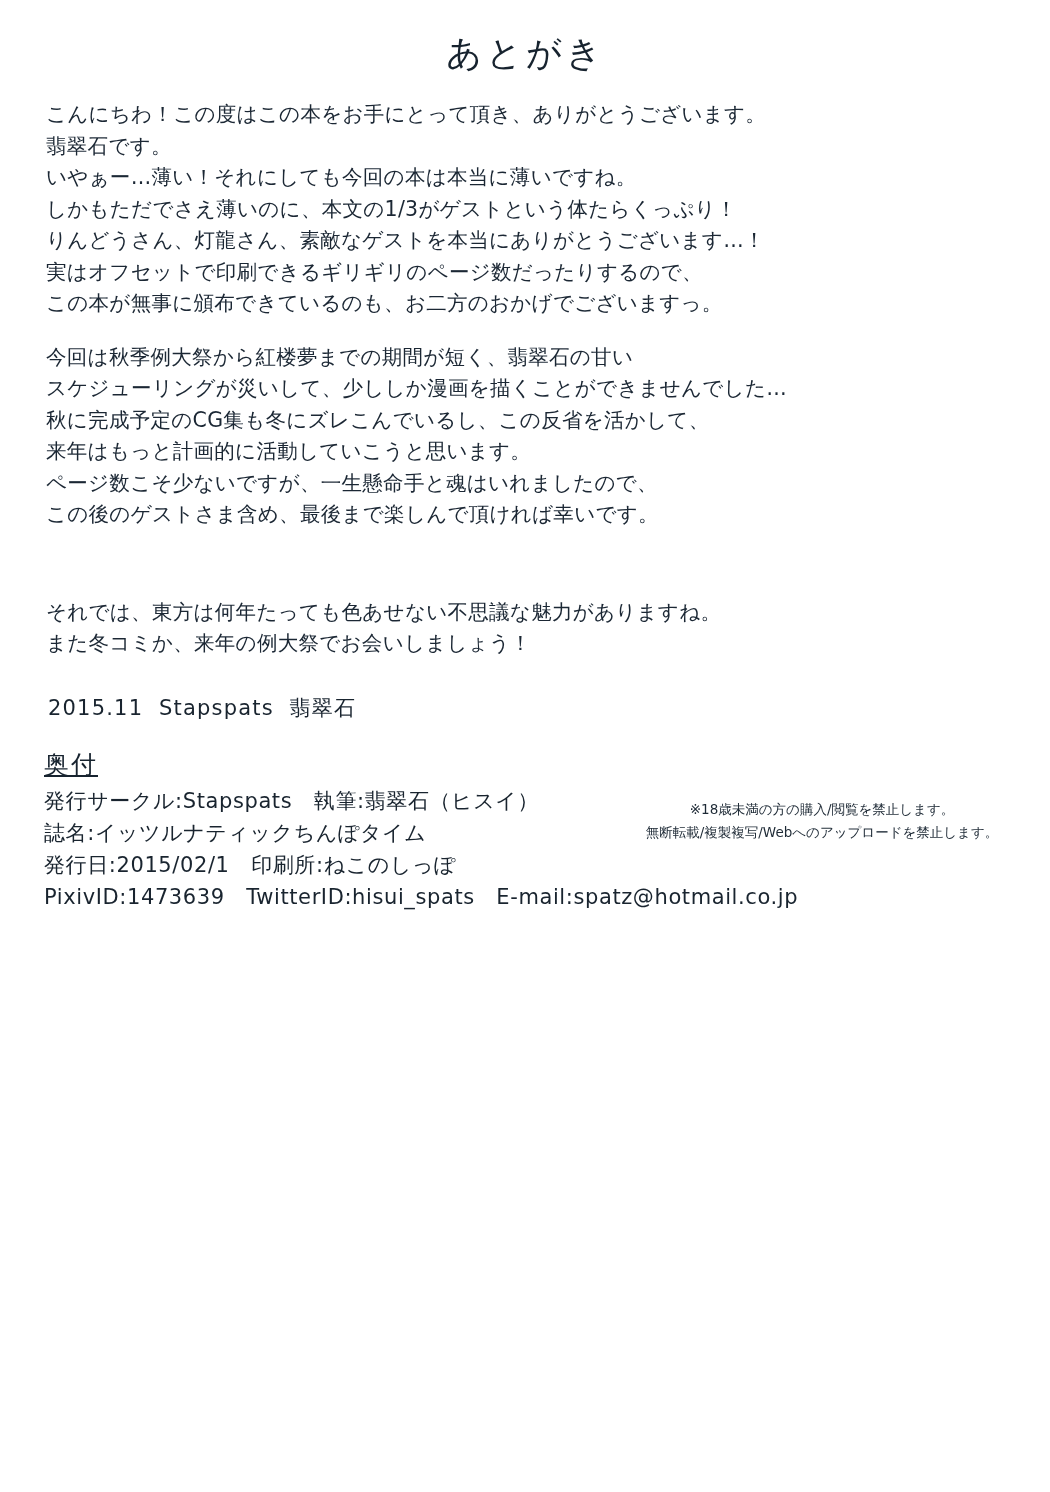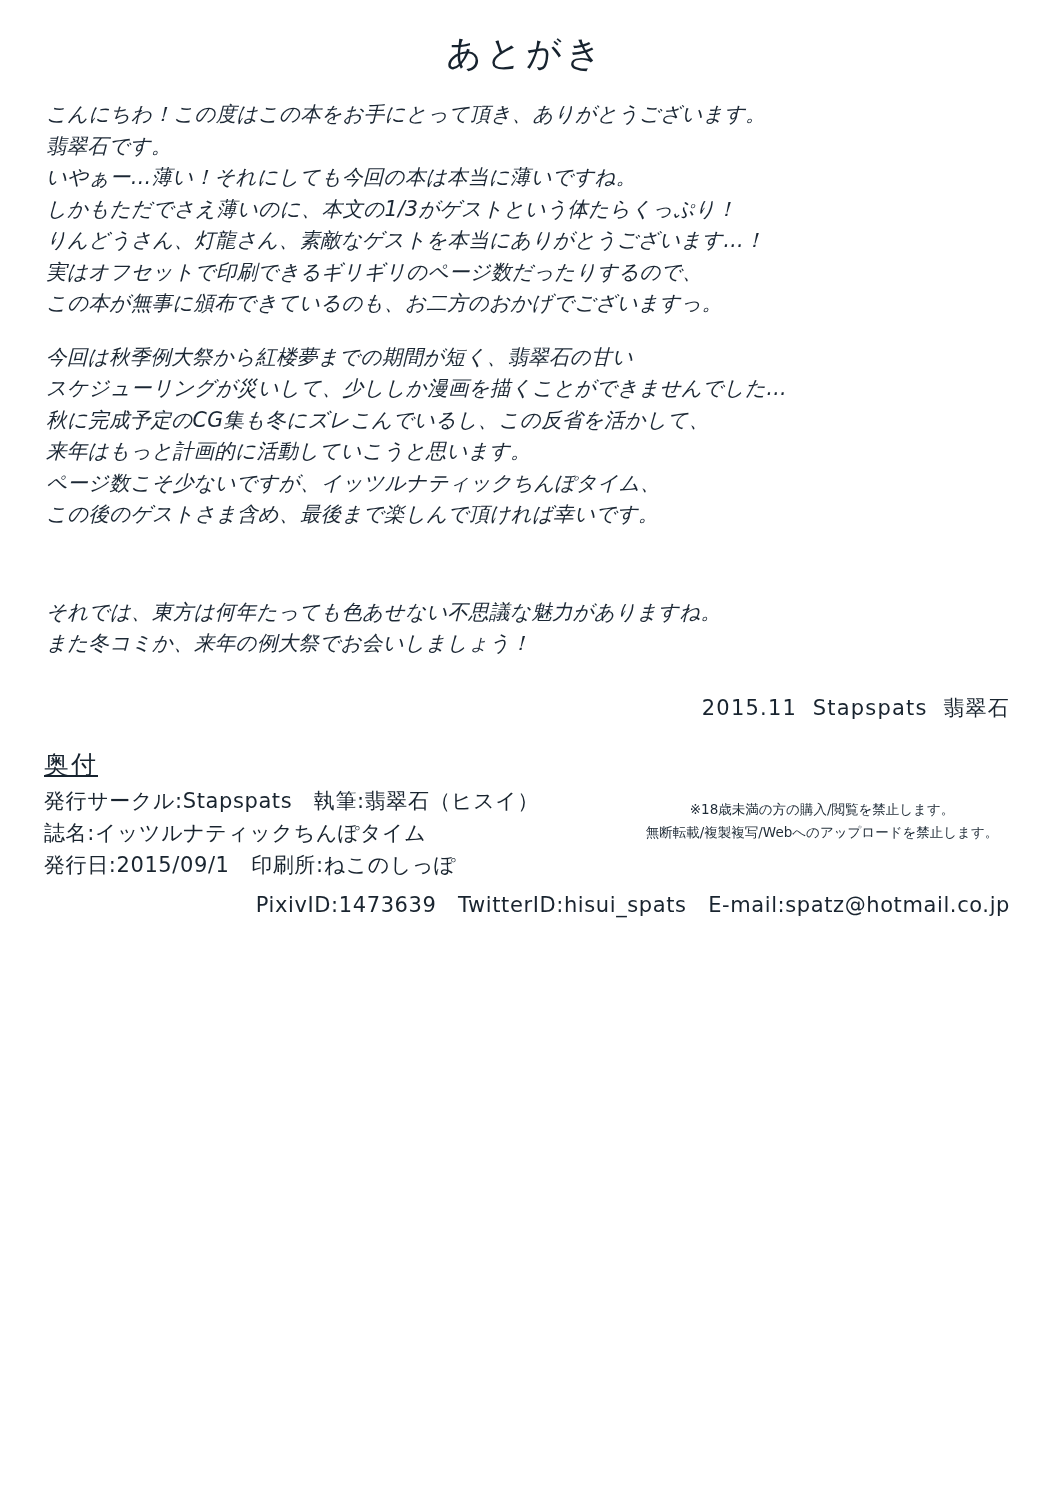--- a/index.html
+++ b/index.html
@@ -30,32 +30,30 @@
     margin: 8px 0 22px 0;
     font-weight: normal;
   }
   .body-block {
     font-size: 20.5px;
     line-height: 31.5px;
     color: #1b2734;
     letter-spacing: 0.3px;
     white-space: pre-wrap;
     margin: 0 0 0 4px;
-    font-style: italic;
   }
   .para-gap {
     height: 22px;
   }
   .signature {
     font-size: 21px;
     letter-spacing: 1.2px;
     margin: 34px 0 0 6px;
     color: #19242f;
     white-space: pre;
-    text-align: right;
   }
   .colophon {
     margin-top: 26px;
     position: relative;
   }
   .colophon-title {
     font-size: 25px;
     letter-spacing: 2px;
     color: #17232f;
     margin: 0 0 4px 2px;
@@ -78,23 +76,22 @@
     font-size: 13.5px;
     line-height: 23px;
     color: #1d2935;
     white-space: pre-wrap;
   }
   .last-line {
     font-size: 21px;
     letter-spacing: 0.6px;
     color: #19242f;
     margin-left: 2px;
-    margin-top: 10px;
+    margin-top: 2px;
     white-space: pre;
-    text-align: right;
   }
 </style>
 </head>
 <body>
 
 <div class="page">
 
   <h1 class="afterword-title">あとがき</h1>
 
   <div class="body-block">こんにちわ！この度はこの本をお手にとって頂き、ありがとうございます。
@@ -103,36 +100,36 @@
 しかもただでさえ薄いのに、本文の1/3がゲストという体たらくっぷり！
 りんどうさん、灯龍さん、素敵なゲストを本当にありがとうございます…！
 実はオフセットで印刷できるギリギリのページ数だったりするので、
 この本が無事に頒布できているのも、お二方のおかげでございますっ。</div>
   <div class="para-gap"></div>
 
   <div class="body-block">今回は秋季例大祭から紅楼夢までの期間が短く、翡翠石の甘い
 スケジューリングが災いして、少ししか漫画を描くことができませんでした…
 秋に完成予定のCG集も冬にズレこんでいるし、この反省を活かして、
 来年はもっと計画的に活動していこうと思います。
-ページ数こそ少ないですが、イッツルナティックちんぽタイム、
+ページ数こそ少ないですが、一生懸命手と魂はいれましたので、
 この後のゲストさま含め、最後まで楽しんで頂ければ幸いです。</div>
   <div class="para-gap"></div>
 
   <div class="para-gap"></div>
 
   <div class="para-gap"></div>
 
   <div class="body-block">それでは、東方は何年たっても色あせない不思議な魅力がありますね。
 また冬コミか、来年の例大祭でお会いしましょう！</div>
 
   <div class="signature">2015.11  Stapspats  翡翠石</div>
 
   <div class="colophon">
     <div class="colophon-title">奥付</div>
     <div class="colophon-lines">発行サークル:Stapspats　執筆:翡翠石（ヒスイ）
 誌名:イッツルナティックちんぽタイム
-発行日:2015/09/1　印刷所:ねこのしっぽ</div>
+発行日:2015/02/1　印刷所:ねこのしっぽ</div>
     <div class="last-line">PixivID:1473639　TwitterID:hisui_spats　E-mail:spatz@hotmail.co.jp</div>
     <div class="notice">※18歳未満の方の購入/閲覧を禁止します。
 無断転載/複製複写/Webへのアップロードを禁止します。</div>
   </div>
 
 </div>
 
 </body></html>

